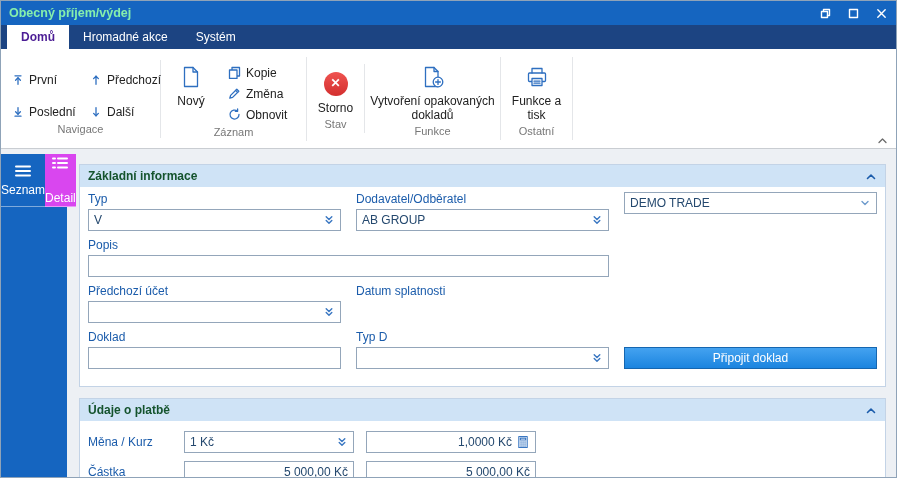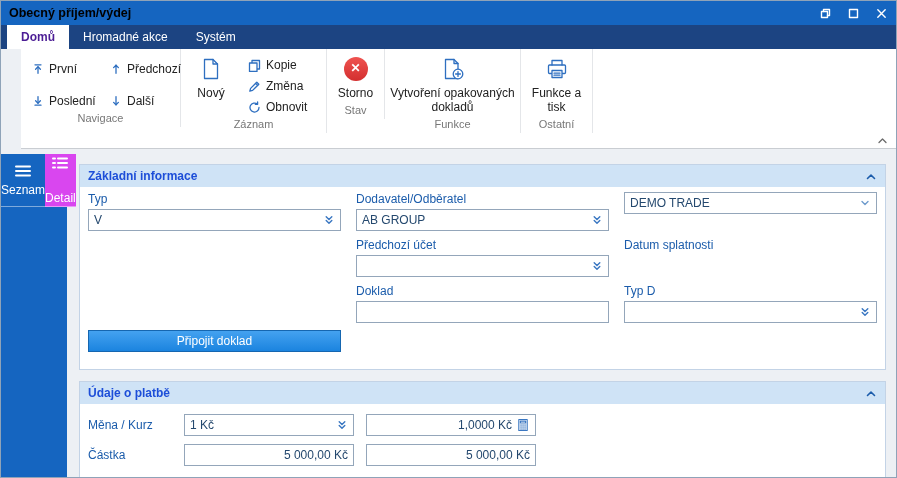--- a/index.html
+++ b/index.html
@@ -11,21 +11,21 @@
     display: flex; flex-direction: column;
     border: 1px solid #8fa3b8;
     background: #edf0f4;
     overflow: hidden;
   }
 
   
   .titlebar {
     height: 24px; flex: none;
     background: #1565c0;
-    color: #000000;
+    color: #86efac;
     display: flex; align-items: center;
     padding: 0 8px;
     font-size: 12.5px; font-weight: bold;
   }
   .titlebar .controls { margin-left: auto; display: flex; gap: 14px; align-items: center; }
   .winctl { width: 14px; height: 14px; display: flex; align-items: center; justify-content: center; cursor: pointer; }
 
   
   .tabstrip {
     height: 24px; flex: none;
@@ -39,23 +39,22 @@
     display: flex; align-items: center;
     cursor: pointer; white-space: nowrap;
   }
   .tab.active { background: #fff; color: #4c1d95; font-weight: bold; }
 
   
   .ribbon {
     height: 100px; flex: none;
     background: #fff;
     border-bottom: 1px solid #c9cdd2;
-    display: flex; align-items: flex-start;
+    display: flex; align-items: center;
     position: relative;
-    margin-left: 20px;
   }
   .rgroup { display: flex; flex-direction: column; border-right: 1px solid #e4e6e9; }
   .rgroup-buttons { flex: 1; display: flex; }
   .rgroup-label {
     height: 18px; flex: none;
     font-size: 11px; color: #777;
     display: flex; align-items: center; justify-content: center;
   }
   .navgrid {
     display: grid; grid-template-columns: 76px auto;
@@ -96,21 +95,21 @@
   }
   .side-item.active { background: #d946ef; gap: 21px; }
 
   .main { flex: 1; padding: 10px 10px 0 12px; min-width: 0; }
 
   .section { border: 1px solid #c3d3e6; background: #fff; margin-bottom: 11px; }
   .section-header {
     height: 21px; background: #cfe3f6;
     display: flex; align-items: center;
     padding: 11px 8px;
-    font-size: 12px; font-weight: bold; color: #1d4ed8;
+    font-size: 12px; font-weight: bold; color: #14532d;
   }
   .section-header .chev { margin-left: auto; cursor: pointer; display: flex; }
   .section-body { padding: 5px 8px 10px; }
 
   .grid3 { display: grid; grid-template-columns: 1fr 1fr 1fr; column-gap: 15px; }
   .fgroup { display: flex; flex-direction: column; gap: 3px; margin-bottom: 7px; }
   .fgroup.span2 { grid-column: 1 / 3; }
   .fgroup.btncell { justify-content: flex-end; }
   .flabel { font-size: 12px; color: #1b5cab; white-space: nowrap; }
 
@@ -366,20 +365,26 @@
               <div class="input">
                 <span class="val">DEMO TRADE</span>
                 <span class="arrow">
                   <svg class="icg" width="12" height="12" viewBox="0 0 12 12">
                       <path d="M3 4.5l3 3 3-3"></path>
                     </svg>
                 </span>
               </div>
             </div>
 
+            <div class="fgroup span2">
+              <span class="flabel">Popis</span>
+              <div class="input">
+                <span class="val"></span>
+              </div>
+            </div>
             <div></div>
 
             <div class="fgroup">
               <span class="flabel">Předchozí účet</span>
               <div class="input">
                 <span class="val"></span>
                 <span class="arrow">
                   <svg class="icc" width="12" height="12" viewBox="0 0 12 12">
                       <path d="M3.2 2.8L6 5.6l2.8-2.8"></path>
                       <path d="M3.2 6.4L6 9.2l2.8-2.8"></path>

